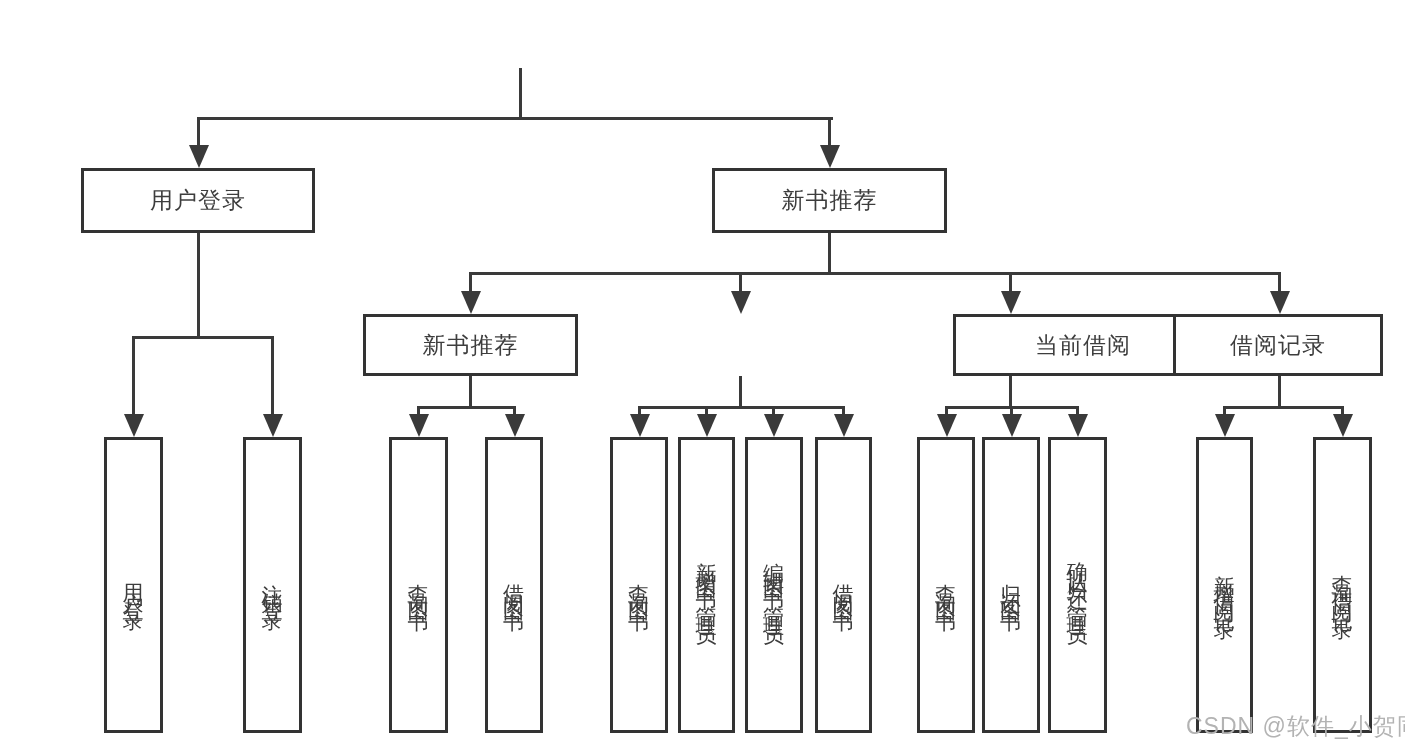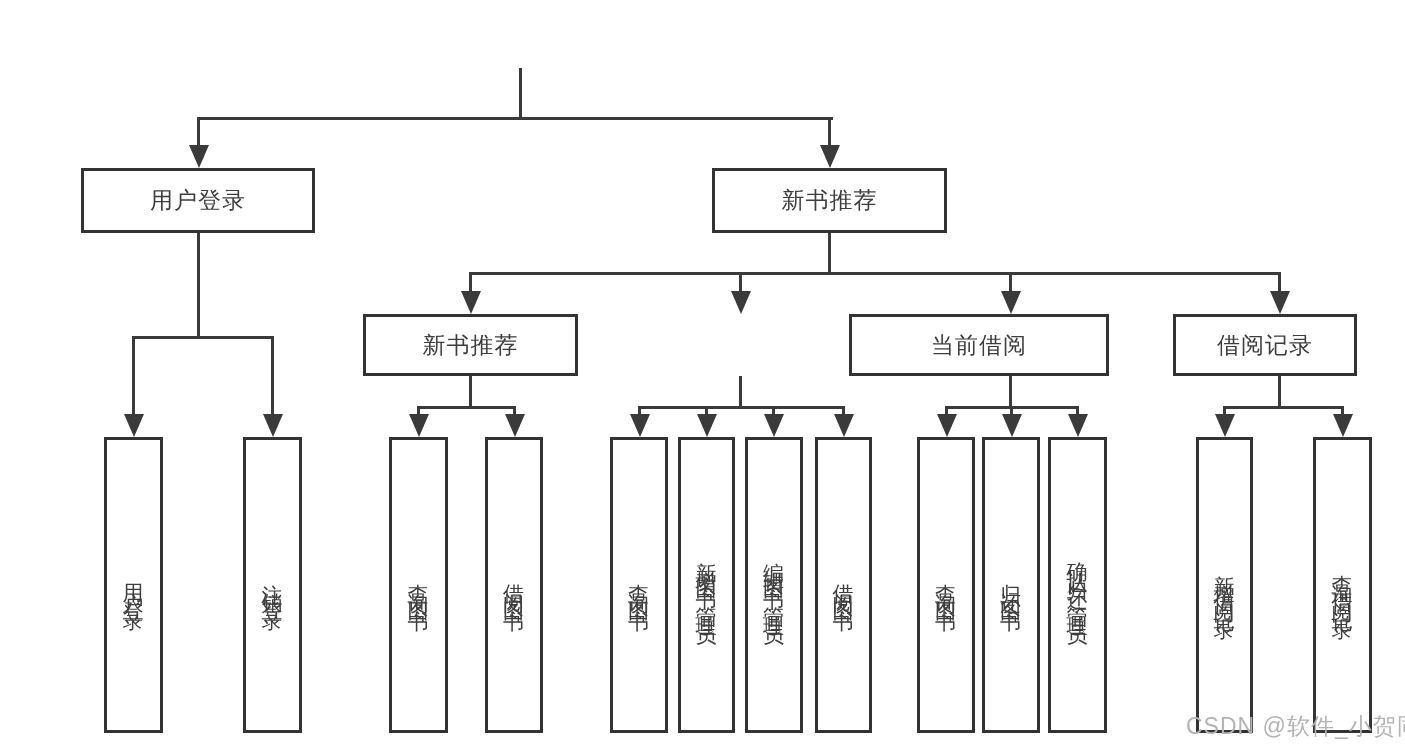--- a/index.html
+++ b/index.html
@@ -91,24 +91,24 @@
   <div class="vline" style="left:739px;top:272px;height:22px;"></div>
   <div class="arrow" style="left:731px;top:291px;"></div>
   <div class="vline" style="left:1009px;top:272px;height:22px;"></div>
   <div class="arrow" style="left:1001px;top:291px;"></div>
   <div class="vline" style="left:1278px;top:272px;height:22px;"></div>
   <div class="arrow" style="left:1270px;top:291px;"></div>
 
   <div class="hbox" style="left:363px;top:314px;width:215px;height:62px;">
     <span>新书推荐</span>
   </div>
-  <div class="hbox" style="left:849px;top:314px;width:260px;height:62px;">
+  <div class="hbox" style="left:953px;top:314px;width:260px;height:62px;">
     <span>当前借阅</span>
   </div>
-  <div class="hbox" style="left:1173px;top:314px;width:184px;height:62px;">
+  <div class="hbox" style="left:1173px;top:314px;width:210px;height:62px;">
     <span>借阅记录</span>
   </div>
 
   <div class="vline" style="left:469px;top:376px;height:33px;"></div>
   <div class="hline" style="left:417px;top:406px;width:99px;"></div>
   <div class="vline" style="left:417px;top:406px;height:12px;"></div>
   <div class="arrow" style="left:409px;top:414px;"></div>
   <div class="vline" style="left:513px;top:406px;height:12px;"></div>
   <div class="arrow" style="left:505px;top:414px;"></div>
 

